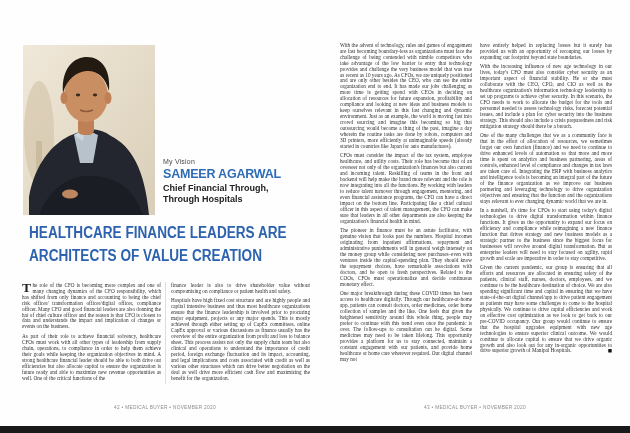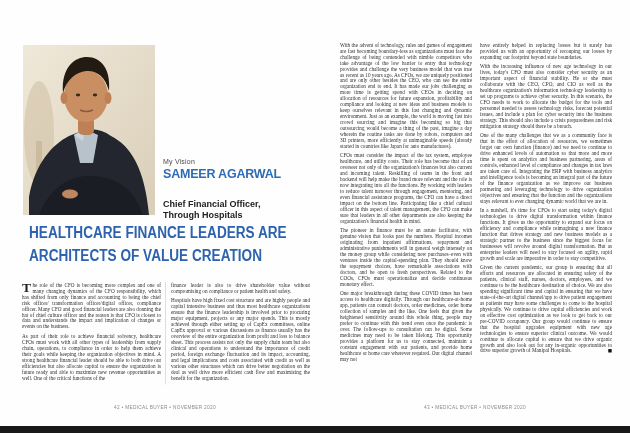--- a/index.html
+++ b/index.html
@@ -6,21 +6,21 @@
   .canvas{
     position:relative;width:630px;height:433px;background:#fefefe;
     overflow:hidden;font-family:"Liberation Serif",serif;
   }
   
   .photo{position:absolute;left:23px;top:45px;width:132px;height:170px;overflow:hidden;}
   .photo svg{display:block;}
   
   .profile{position:absolute;left:163px;top:158px;width:150px;font-family:"Liberation Sans",sans-serif;}
   .kicker{font-size:7px;color:#4a4a4a;letter-spacing:.2px;margin-bottom:2px;}
-  .name{font-size:12.5px;font-weight:bold;color:var(--name_blue);letter-spacing:-.2px;margin-bottom:18px;white-space:nowrap;}
+  .name{font-size:12.5px;font-weight:bold;color:var(--name_blue);letter-spacing:-.2px;margin-bottom:2px;white-space:nowrap;}
   .role{font-size:9px;font-weight:bold;color:#222;line-height:11px;}
   
   .headline{
     position:absolute;left:5px;top:221px;width:320px;text-align:left;
     font-family:"Liberation Sans",sans-serif;font-weight:bold;color:var(--accent);
     font-size:16px;line-height:23px;
   }
   .headline .hl-line{transform:scaleX(.85);transform-origin:50% 50%;white-space:nowrap;}
   
   .scale2{transform:scale(.5);transform-origin:0 0;}
@@ -83,21 +83,21 @@
       <path d="M40,48 C38,22 52,12 64,12 C78,12 88,24 86,46 C82,31 73,25 63,26 C53,27 44,34 40,48 Z" fill="#231a12"></path>
       <ellipse cx="55" cy="50" rx="2.2" ry="1.4" fill="#3a2b20"></ellipse>
       <ellipse cx="72" cy="50" rx="2.2" ry="1.4" fill="#3a2b20"></ellipse>
       <path d="M57,65 Q63,68 70,65" stroke="#8d5a3a" stroke-width="1.4" fill="none"></path>
     </svg>
   </div>
 
   <div class="profile">
     <div class="kicker">My Vision</div>
     <div class="name">SAMEER AGARWAL</div>
-    <div class="role">Chief Financial Officer,</div>
+    <div class="role">Chief Financial Through,</div>
     <div class="role">Through Hospitals</div>
   </div>
 
   <div class="headline">
     <div class="hl-line">HEALTHCARE FINANCE LEADERS ARE</div>
     <div class="hl-line">ARCHITECTS OF VALUE CREATION</div>
   </div>
 
   <div class="left-body">
     <div class="scale2">

